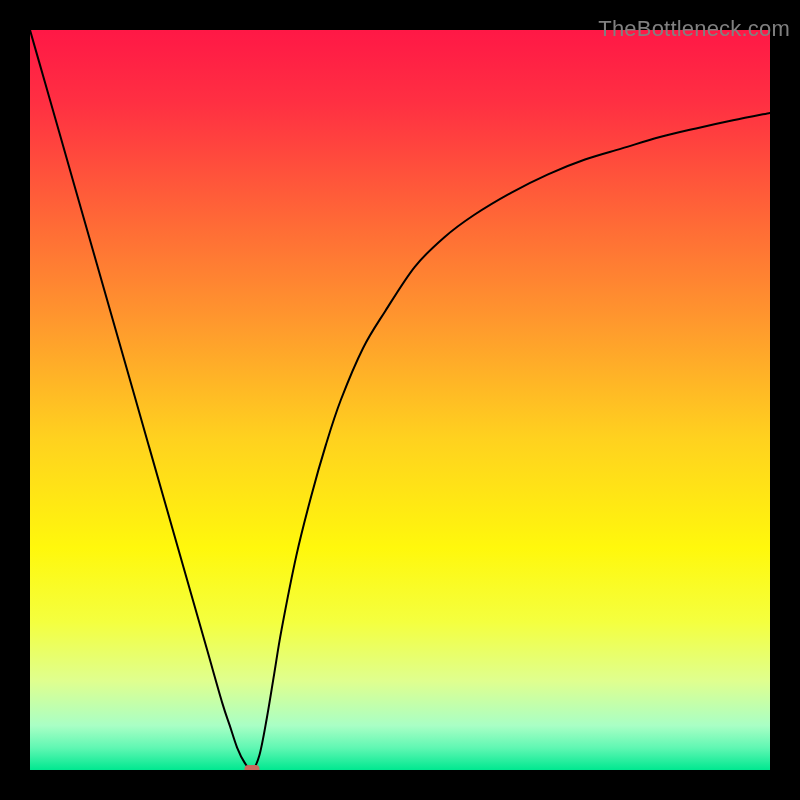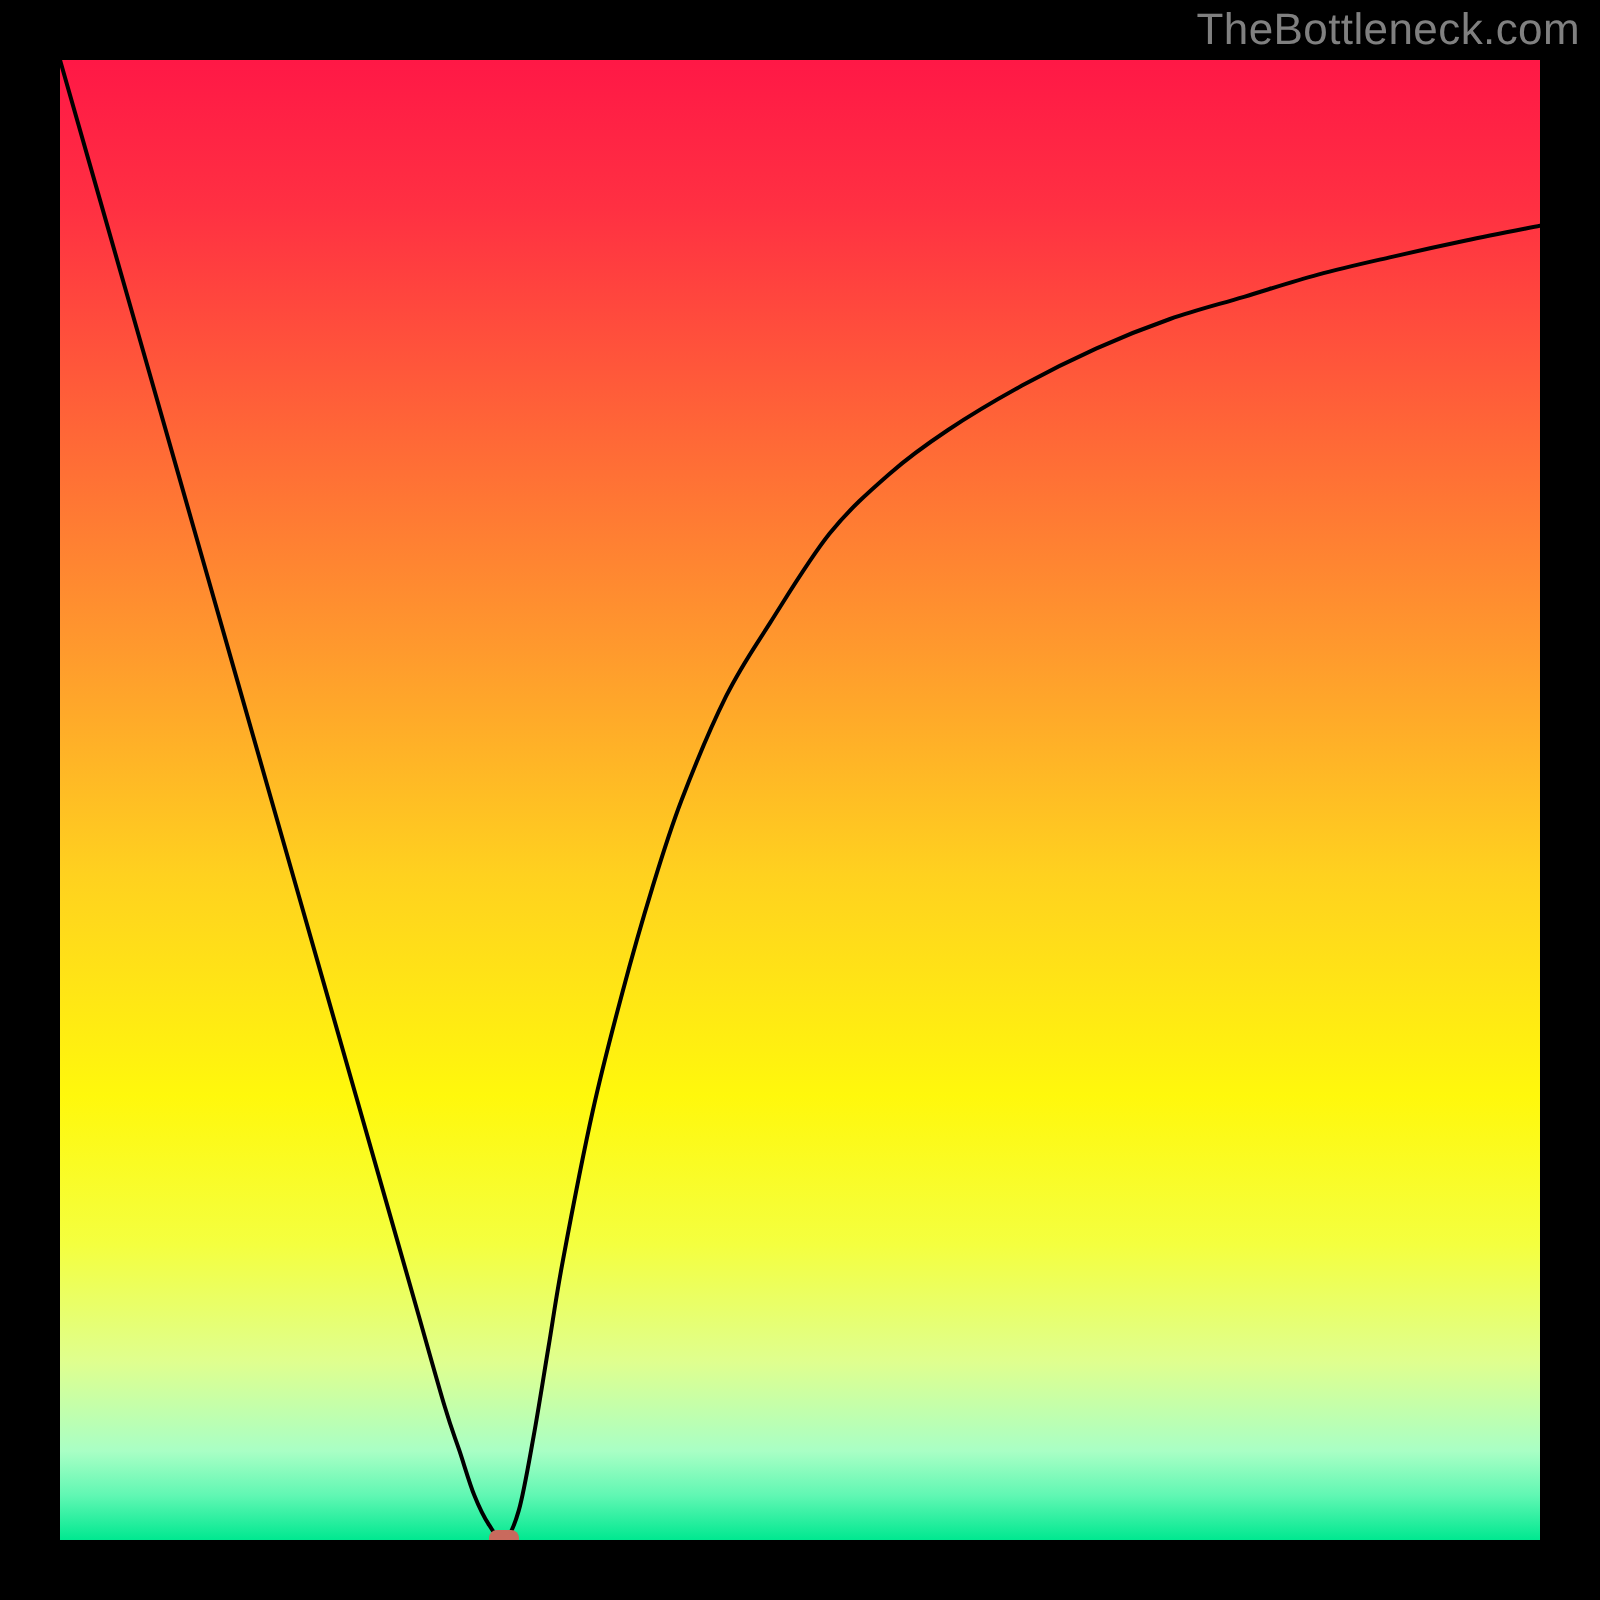--- a/index.html
+++ b/index.html
@@ -6,21 +6,21 @@
     margin: 0;
     padding: 0;
     width: 800px;
     height: 800px;
     background: #000;
     font-family: Arial, Helvetica, sans-serif;
     overflow: hidden;
   }
   .watermark {
     position: absolute;
-    top: 2px;
+    top: 16px;
     right: 10px;
     color: #808080;
     font-size: 22px;
     letter-spacing: 0.2px;
     z-index: 10;
   }
   .plot-frame {
     position: absolute;
     background: #000;
     z-index: 1;

